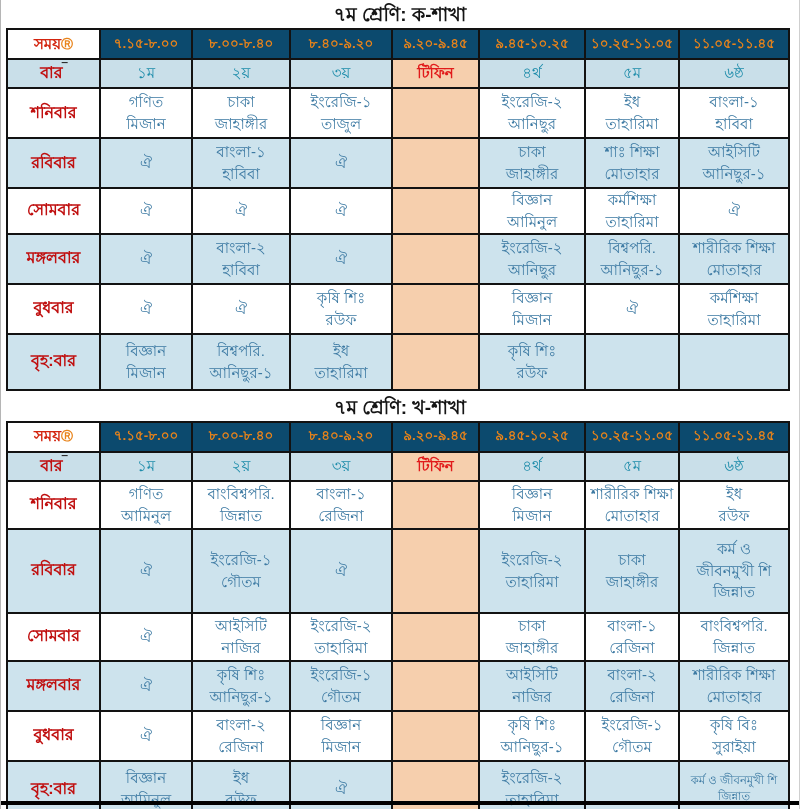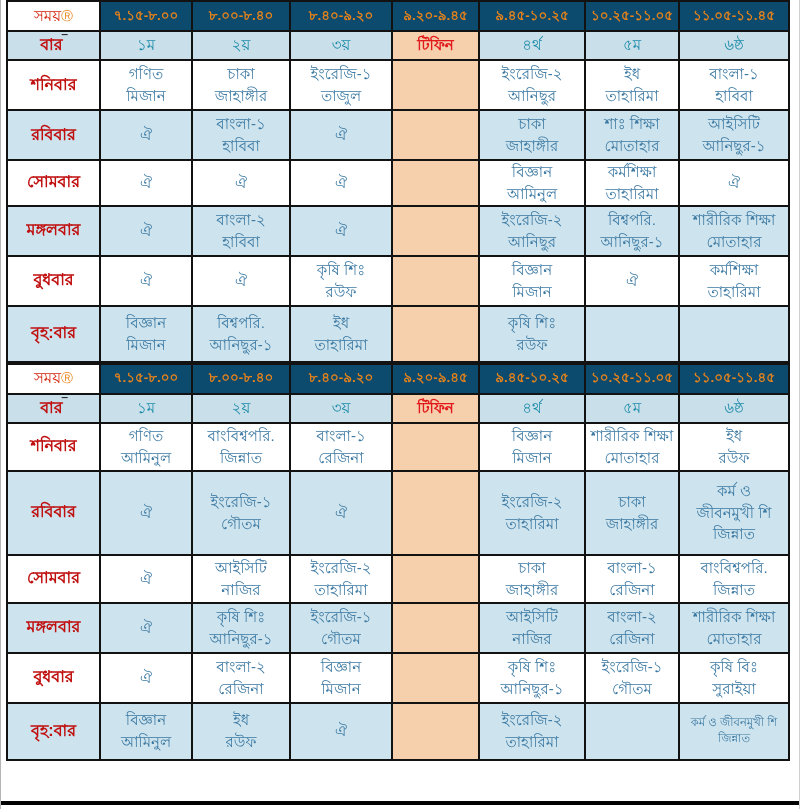--- a/index.html
+++ b/index.html
@@ -19,21 +19,21 @@
     border-collapse:collapse;table-layout:fixed;
     margin-left:5px;border:2px solid #000;
   }
   table.sched td{
     border:2px solid #121212;padding:0 2px;overflow:hidden;
     text-align:center;vertical-align:middle;box-sizing:border-box;
   }
   
   td.time-label-cell{
     text-align:left;padding-left:9px;background:#ffffff;
-    color:#d3250f;font-weight:normal;font-size:15px;border-radius:13px;
+    color:#d3250f;font-weight:bold;font-size:15px;border-radius:13px;
   }
   .reg-mark{color:#e8831a;font-size:12px;vertical-align:1px;}
   td.time-cell{color:#e8831a;font-weight:bold;font-size:13.5px;background:#0c4a6e;}
   
   tr.bar-row td{background:#c9dfe9;margin-top:18px;}
   td.bar-label-cell{
     text-align:left;padding-left:14px;color:#c01010;
     font-weight:bold;font-size:16px;
   }
   .bar-mark{color:#222;font-size:13px;vertical-align:6px;font-weight:bold;}
@@ -52,20 +52,21 @@
   td.cell-small{font-size:11.5px;line-height:1.35;vertical-align:top;padding-top:3px;}
   td.cell-left{text-align:left;padding-left:7px;padding-right:4px;}
   .bottom-bar{
     position:absolute;left:0;top:801px;width:800px;height:4px;background:#000;
   }
 </style>
 </head>
 <body>
 
 <div class="page">
+  <div class="tbl-title first">৭ম শ্রেণি: ক-শাখা</div>
   <table class="sched">
       <colgroup>
         <col style="width: 93px;">
         <col style="width: 92px;">
         <col style="width: 98px;">
         <col style="width: 102px;">
         <col style="width: 87px;">
         <col style="width: 106px;">
         <col style="width: 94px;">
         <col style="width: 110px;">
@@ -238,20 +239,21 @@
           <td class="subj-cell">
             <div>কৃষি শিঃ</div>
             <div>রউফ</div>
           </td>
           <td class="subj-cell"></td>
           <td class="subj-cell"></td>
         </tr>
       </tbody>
     </table>
 
+  <div class="tbl-title second">৭ম শ্রেণি: খ-শাখা</div>
   <table class="sched">
       <colgroup>
         <col style="width: 93px;">
         <col style="width: 92px;">
         <col style="width: 98px;">
         <col style="width: 102px;">
         <col style="width: 87px;">
         <col style="width: 106px;">
         <col style="width: 94px;">
         <col style="width: 110px;">

